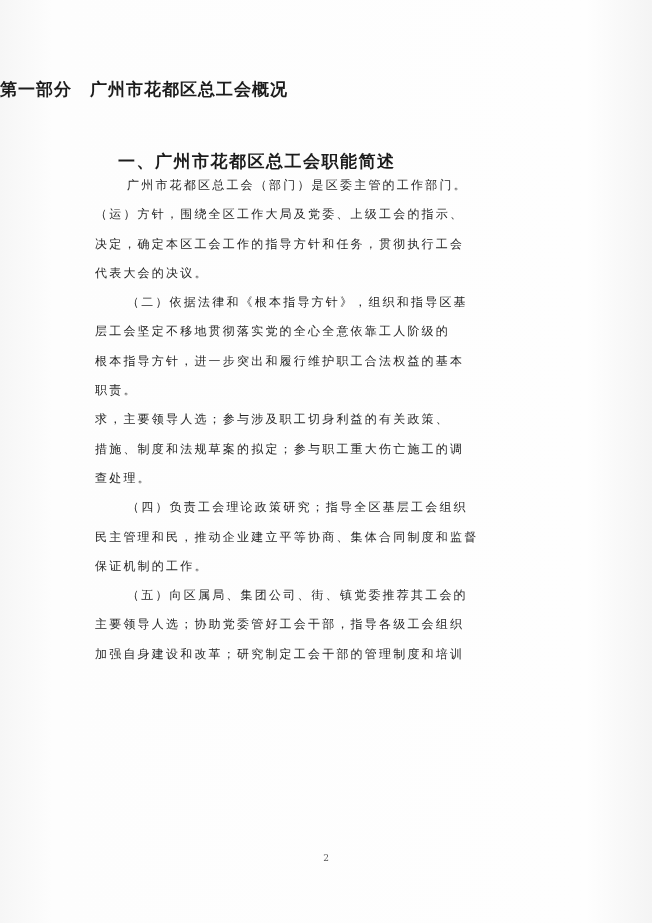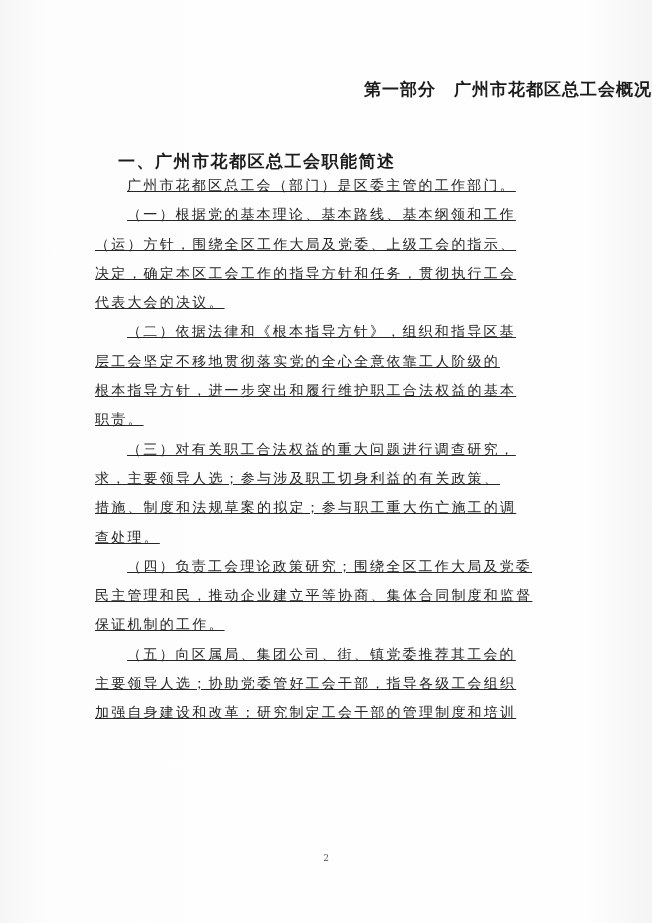--- a/index.html
+++ b/index.html
@@ -2,52 +2,50 @@
 <html><head>
 <meta charset="utf-8">
 <style>
   html, body { margin:0; padding:0; }
   body {
     width:652px; height:923px; background:#fcfcfc; position:relative; overflow:hidden;
     font-family: "DejaVu Serif", "Liberation Serif", serif; color:#222;
   }
   .page { position:absolute; left:0; top:0; width:652px; height:923px;
     background: linear-gradient(90deg, #f6f6f6 0%, #fdfdfd 8%, #fefefe 90%, #f4f4f4 100%); }
-  .title { position:absolute; left:0; width:652px; top:78px; text-align:right;
+  .title { position:absolute; left:0; width:652px; top:78px; text-align:left;
     font-size:17px; font-weight:bold; letter-spacing:1px; color:#1c1c1c; }
   .title .gap { display:inline-block; width:18px; }
   .heading { position:absolute; left:118px; top:150px; font-size:17px; font-weight:bold; letter-spacing:1.5px; color:#1c1c1c; }
   .lines { position:absolute; left:95px; top:171px; width:455px; }
-  .line { height:29.3px; line-height:29.3px; font-size:14px; white-space:nowrap; letter-spacing:2.2px; color:#262626;text-decoration:underline; }
+  .line { height:29.3px; line-height:29.3px; font-size:12px; white-space:nowrap; letter-spacing:2.2px; color:#262626; }
   .line.indent { padding-left:32px; }
   .pagenum { position:absolute; left:0; width:652px; top:853px; text-align:center; font-size:9px; color:#555; }
 </style>
 </head>
 <body>
 
 <div class="page">
   <div class="title">
     <span>第一部分</span><span class="gap"></span><span>广州市花都区总工会概况</span>
   </div>
   <div class="heading">一、广州市花都区总工会职能简述</div>
   <div class="lines" id="lines">
       <div class="line indent">广州市花都区总工会（部门）是区委主管的工作部门。</div>
-      <div class="line indent">（一）根据党的基本理论、基本路线、基本纲领和工作</div>
       <div class="line">（运）方针，围绕全区工作大局及党委、上级工会的指示、</div>
       <div class="line">决定，确定本区工会工作的指导方针和任务，贯彻执行工会</div>
       <div class="line">代表大会的决议。</div>
       <div class="line indent">（二）依据法律和《根本指导方针》，组织和指导区基</div>
       <div class="line">层工会坚定不移地贯彻落实党的全心全意依靠工人阶级的</div>
       <div class="line">根本指导方针，进一步突出和履行维护职工合法权益的基本</div>
       <div class="line">职责。</div>
-      <div class="line indent">（三）对有关职工合法权益的重大问题进行调查研究，</div>
       <div class="line">求，主要领导人选；参与涉及职工切身利益的有关政策、</div>
       <div class="line">措施、制度和法规草案的拟定；参与职工重大伤亡施工的调</div>
       <div class="line">查处理。</div>
-      <div class="line indent">（四）负责工会理论政策研究；围绕全区工作大局及党委</div>
+      <div class="line indent">（四）负责工会理论政策研究；指导全区基层工会组织</div>
       <div class="line">民主管理和民，推动企业建立平等协商、集体合同制度和监督</div>
       <div class="line">保证机制的工作。</div>
       <div class="line indent">（五）向区属局、集团公司、街、镇党委推荐其工会的</div>
       <div class="line">主要领导人选；协助党委管好工会干部，指导各级工会组织</div>
       <div class="line">加强自身建设和改革；研究制定工会干部的管理制度和培训</div>
     </div>
   <div class="pagenum">2</div>
 </div>
 
 </body></html>

